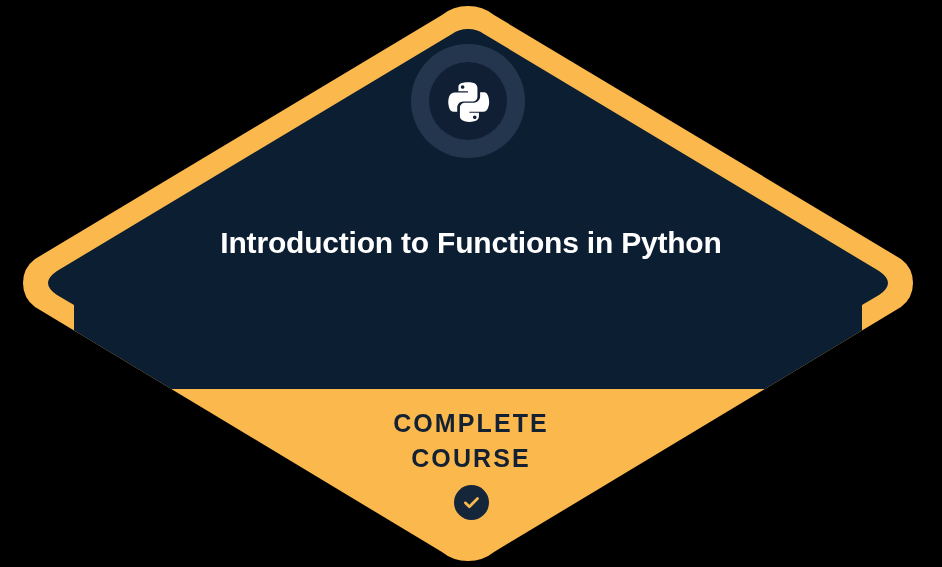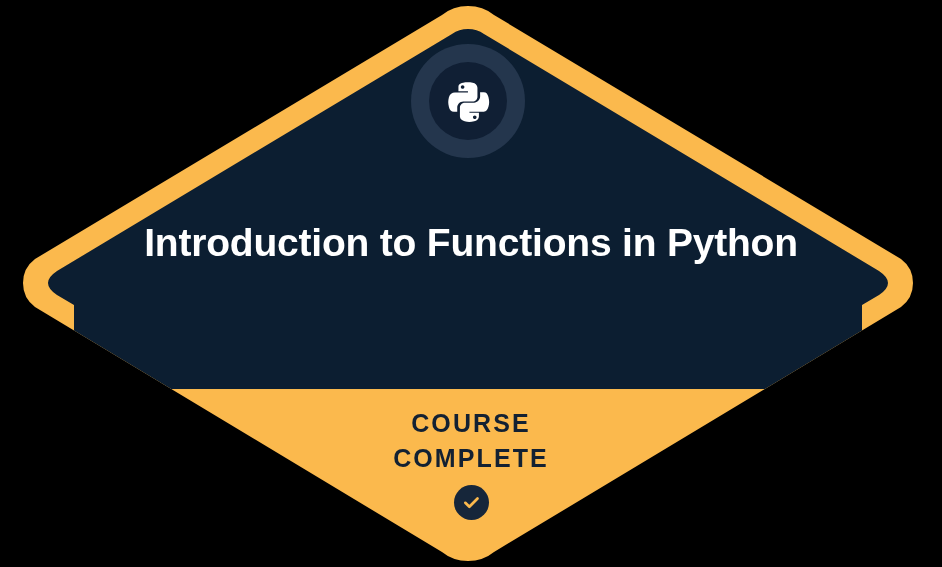--- a/index.html
+++ b/index.html
@@ -71,21 +71,21 @@
   
   #course-title {
     position: absolute;
     left: 131px;
     top: 220px;
     width: 680px;
     margin: 0;
     text-align: center;
     color: #ffffff;
     font-family: "Liberation Sans", sans-serif;
-    font-size: 39px;
+    font-size: 30px;
     font-weight: bold;
     line-height: 46px;
     letter-spacing: -0.2px;
   }
 
   
   #completion-block {
     position: absolute;
     left: 221px;
     top: 406px;
@@ -166,22 +166,22 @@
         <svg id="python-icon" width="44" height="44" viewBox="0 0 110 110" xmlns="http://www.w3.org/2000/svg">
           <path fill="#ffffff" d="M54.4 8.2c-4.1 0-8 .35-11.4 .96-10.1 1.8-11.9 5.5-11.9 12.4v9.1h23.8v3H22.2c-6.9 0-13 4.2-14.9 12.1-2.2 9.1-2.3 14.8 0 24.3 1.7 7.1 5.7 12.1 12.6 12.1h8.2V71.3c0-7.9 6.8-14.9 14.9-14.9h23.7c6.6 0 11.9-5.4 11.9-12V21.6c0-6.4-5.4-11.2-11.9-12.3-4.1-.7-8.3-1-12.3-1zM41.5 15.5c2.5 0 4.5 2 4.5 4.6 0 2.5-2 4.5-4.5 4.5-2.5 0-4.5-2-4.5-4.5 0-2.5 2-4.6 4.5-4.6z"></path>
           <path fill="#ffffff" d="M85.3 33.6v10.3c0 8.2-7 15.2-14.9 15.2H46.7c-6.5 0-11.9 5.6-11.9 12v22.5c0 6.4 5.6 10.2 11.9 12 7.5 2.2 14.7 2.6 23.7 0 6-1.7 11.9-5.2 11.9-12v-9h-23.7v-3h35.6c6.9 0 9.5-4.8 11.9-12 2.5-7.4 2.4-14.6 0-24.3-1.7-7-5-12.1-11.9-12.1h-9zM71.9 91.1c2.5 0 4.5 2 4.5 4.5 0 2.5-2 4.6-4.5 4.6-2.5 0-4.5-2-4.5-4.6 0-2.5 2-4.5 4.5-4.5z"></path>
         </svg>
       </div>
     </div>
 
     <h1 id="course-title">Introduction to Functions in Python</h1>
 
     <div id="completion-block">
+      <div id="completion-label">COMPLETE</div>
       <div id="completion-label">COURSE</div>
-      <div id="completion-label">COMPLETE</div>
       <div id="check-badge">
         <svg id="check-icon" width="19" height="19" viewBox="0 0 24 24" xmlns="http://www.w3.org/2000/svg">
           <path d="M4.2 12.4 L9.3 17.4 L19.6 6.9" fill="none" stroke="#fbb94d" stroke-width="3.4" stroke-linecap="round" stroke-linejoin="round"></path>
         </svg>
       </div>
     </div>
 
   </div>
 </div>
 

